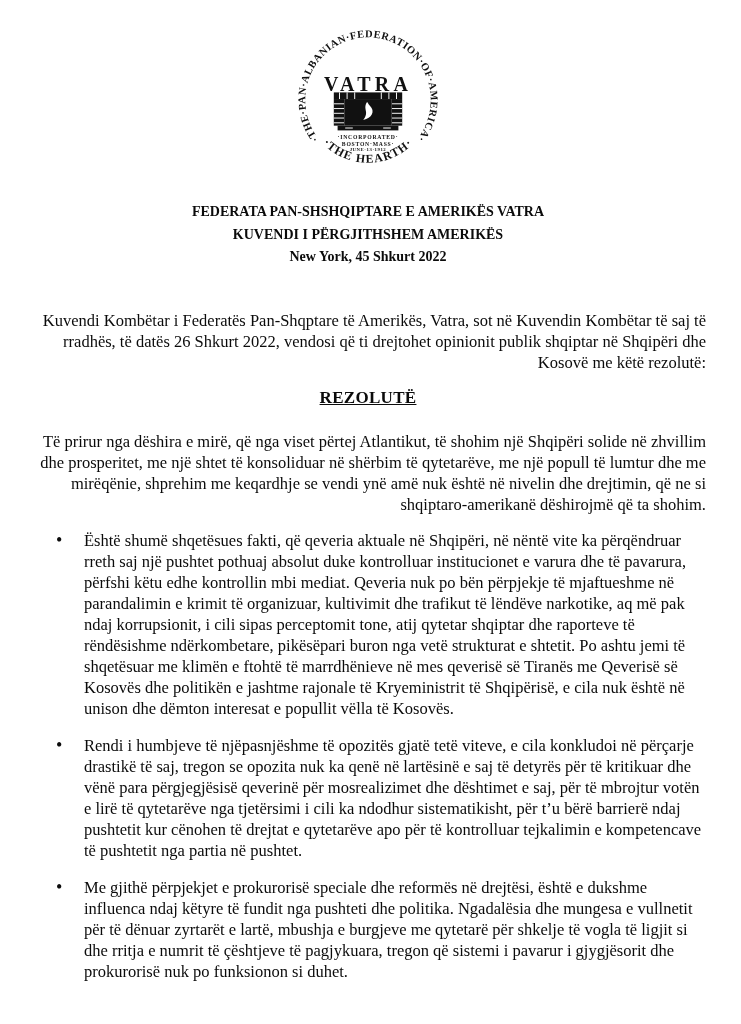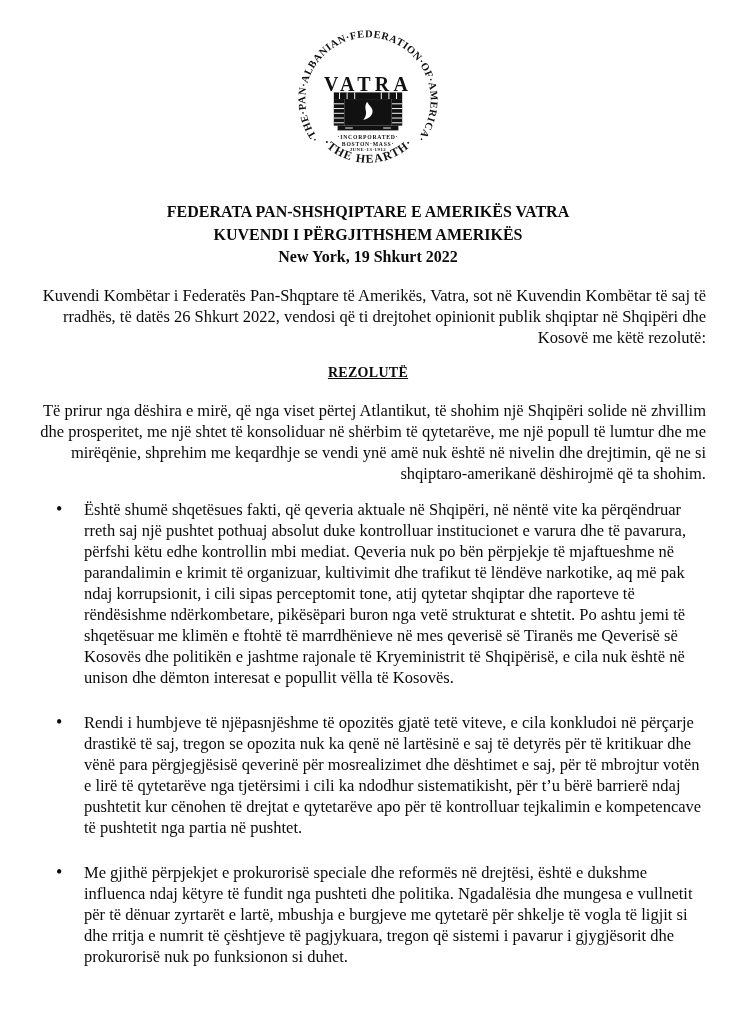--- a/index.html
+++ b/index.html
@@ -17,45 +17,45 @@
     font-size: 16.5px;
     line-height: 21px;
     overflow: hidden;
   }
   .logo-wrap { text-align: center; margin: 0 0 20px 0; }
   .logo-wrap svg { display: inline-block; }
   .seal-text { font-family: "Liberation Serif", "DejaVu Serif", serif; font-weight: bold; fill: #111; }
   .doc-header {
     text-align: center;
     font-weight: bold;
-    font-size: 16px;
+    font-size: 14px;
     line-height: 22.5px;
-    margin: 0 0 16px 0;
+    margin: 0 0 41px 0;
   }
   .doc-header div { white-space: nowrap; }
   p.body-par { margin: 0; text-align: right; }
   .rezolute {
     text-align: center;
     font-weight: bold;
-    font-size: 14px;
+    font-size: 17px;
     text-decoration: underline;
-    margin: 14px 0 17px 0;
+    margin: 14px 0 23px 0;
     letter-spacing: 0.3px;
   }
   ul.bullets {
     margin: 15px 0 0 0;
     padding: 0;
     list-style: none;
   }
   ul.bullets li {
     position: relative;
     padding-left: 54px;
     margin: 0;
   }
-  ul.bullets li + li { margin-top: 24px; }
+  ul.bullets li + li { margin-top: 16px; }
   ul.bullets li::before {
     content: "\2022";
     position: absolute;
     left: 26px;
     top: 0;
     font-size: 18px;
   }
 </style>
 </head>
 <body>
@@ -110,21 +110,21 @@
 
       <text class="seal-text" x="80" y="121" font-size="6" letter-spacing="0.8" text-anchor="middle">·INCORPORATED·</text>
       <text class="seal-text" x="80" y="128" font-size="6" letter-spacing="0.8" text-anchor="middle">BOSTON·MASS·</text>
       <text class="seal-text" x="80" y="134" font-size="5" letter-spacing="0.6" text-anchor="middle">JUNE·13·1912</text>
     </svg>
   </div>
 
   <div class="doc-header">
     <div>FEDERATA PAN-SHSHQIPTARE E AMERIKËS VATRA</div>
     <div>KUVENDI I PËRGJITHSHEM AMERIKËS</div>
-    <div>New York, 19 Shkurt 2022</div>
+    <div>New York, 45 Shkurt 2022</div>
   </div>
 
   <p class="body-par">Kuvendi Kombëtar i Federatës Pan-Shqptare të Amerikës, Vatra, sot në Kuvendin Kombëtar të saj të rradhës, të datës 26 Shkurt 2022, vendosi që ti drejtohet opinionit publik shqiptar në Shqipëri dhe Kosovë me këtë rezolutë:</p>
 
   <div class="rezolute">REZOLUTË</div>
 
   <p class="body-par">Të prirur nga dëshira e mirë, që nga viset përtej Atlantikut, të shohim një Shqipëri solide në zhvillim dhe prosperitet, me një shtet të konsoliduar në shërbim të qytetarëve, me një popull të lumtur dhe me mirëqënie, shprehim me keqardhje se vendi ynë amë nuk është në nivelin dhe drejtimin, që ne si shqiptaro-amerikanë dëshirojmë që ta shohim.</p>
 
   <ul class="bullets">
     <li>Është shumë shqetësues fakti, që qeveria aktuale në Shqipëri, në nëntë vite ka përqëndruar rreth saj një pushtet pothuaj absolut duke kontrolluar institucionet e varura dhe të pavarura, përfshi këtu edhe kontrollin mbi mediat. Qeveria nuk po bën përpjekje të mjaftueshme në parandalimin e krimit të organizuar, kultivimit dhe trafikut të lëndëve narkotike, aq më pak ndaj korrupsionit, i cili sipas perceptomit tone, atij qytetar shqiptar dhe raporteve të rëndësishme ndërkombetare,  pikësëpari buron nga vetë strukturat e shtetit. Po ashtu jemi të shqetësuar me klimën e ftohtë të marrdhënieve në mes qeverisë së Tiranës me Qeverisë së Kosovës dhe politikën e jashtme rajonale të Kryeministrit të Shqipërisë, e cila nuk është në unison dhe dëmton interesat e popullit vëlla të Kosovës.</li>

